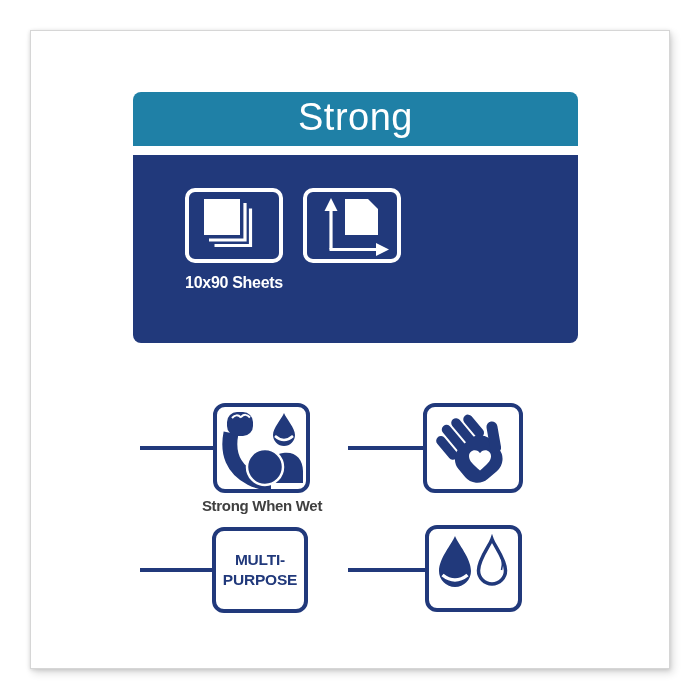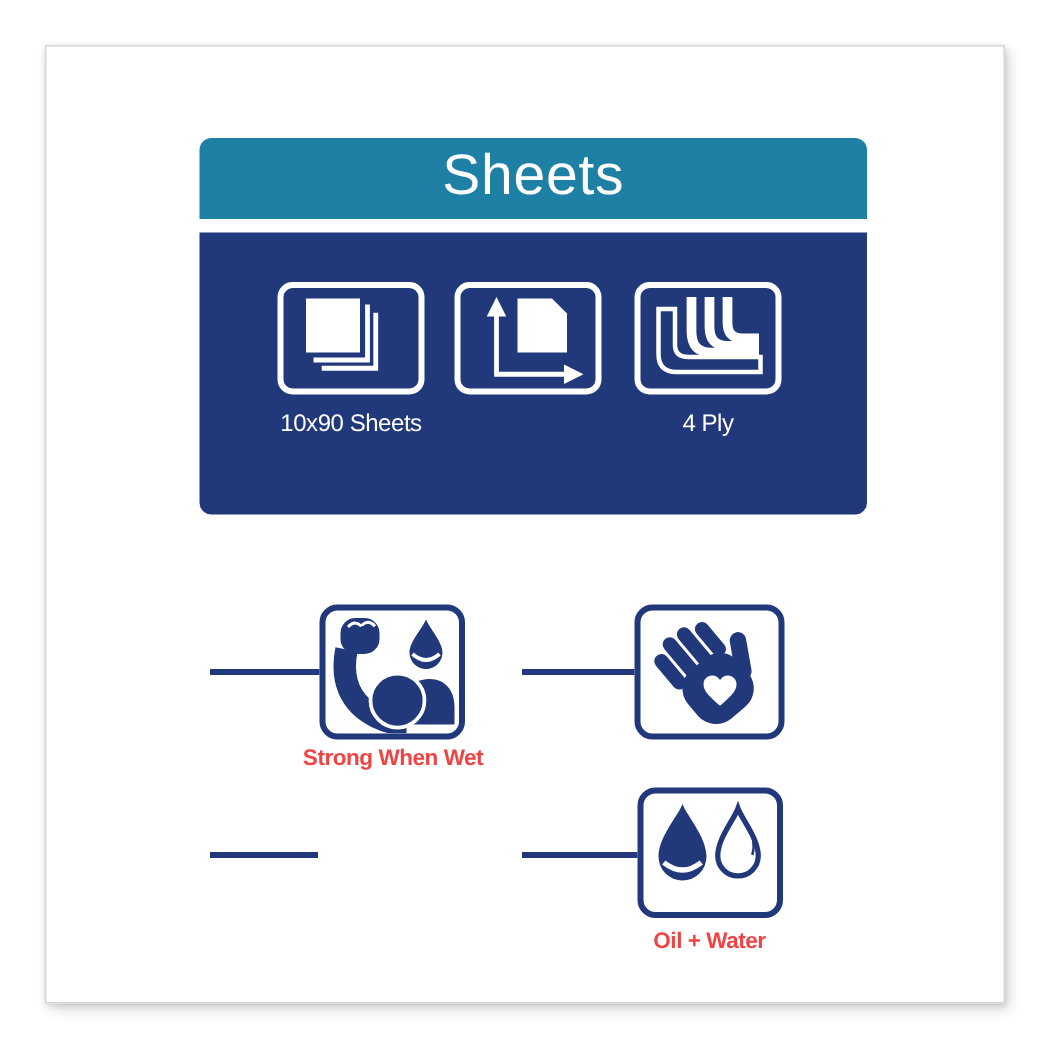--- a/index.html
+++ b/index.html
@@ -10,45 +10,45 @@
   
   .card-header{position:absolute;left:133px;top:92px;width:445px;height:54px;background:#1F80A6;
                border-radius:8px 8px 0 0;display:flex;align-items:center;justify-content:center;}
   .card-title{color:#ffffff;font-size:38px;font-weight:400;letter-spacing:.5px;padding-bottom:3px;}
   .card-body{position:absolute;left:133px;top:155px;width:445px;height:188px;background:#21397B;
              border-radius:0 0 8px 8px;}
   .spec-col{position:absolute;top:33px;width:150px;text-align:center;}
   .spec-col.c0{left:26px}.spec-col.c1{left:144px}.spec-col.c2{left:264px}
   .spec-box{width:98px;height:75px;margin:0 auto;border:4px solid #ffffff;border-radius:10px;
             box-sizing:border-box;display:flex;align-items:center;justify-content:center;overflow:hidden;}
-  .spec-label{margin-top:8px;color:#ffffff;font-weight:normal;font-size:16px;line-height:23px;letter-spacing:-.3px;}
+  .spec-label{margin-top:8px;color:#ffffff;font-weight:bold;font-size:16px;line-height:23px;letter-spacing:-.3px;}
   
   .hline{position:absolute;height:4px;background:#21397B;}
   .hl1{left:140px;top:446px;width:73px}.hl2{left:348px;top:446px;width:75px}
   .hl3{left:140px;top:568px;width:72px}.hl4{left:348px;top:568px;width:77px}
   .feat-box{position:absolute;background:#ffffff;border:4px solid #21397B;border-radius:12px;
             box-sizing:border-box;display:flex;align-items:center;justify-content:center;overflow:hidden;}
   .fb-strong{left:213px;top:403px;width:97px;height:90px}
   .fb-skin{left:423px;top:403px;width:100px;height:90px}
   .fb-multi{left:212px;top:527px;width:96px;height:86px}
   .fb-oil{left:425px;top:525px;width:97px;height:87px}
-  .feat-label{position:absolute;width:180px;text-align:center;color:#ef4444;font-weight:bold;
+  .feat-label{position:absolute;width:180px;text-align:center;color:#404040;font-weight:bold;
               font-size:15px;letter-spacing:-.3px;}
   .lb-strong{left:172px;top:497px}.lb-skin{left:383px;top:497px}.lb-oil{left:383px;top:619px}
   .multi-text{color:#21397B;font-weight:bold;font-size:15.5px;line-height:20px;text-align:center;letter-spacing:-.2px;}
   svg{display:block}
 </style>
 </head>
 <body>
 
 <div class="page">
   <div class="frame"></div>
 
   <div class="card-header">
-    <span class="card-title">Sheets</span>
+    <span class="card-title">Strong</span>
   </div>
 
   <div class="card-body">
 
     <div class="spec-col c0">
       <div class="spec-box">
         <svg width="90" height="67" viewBox="0 0 90 67">
           <rect x="15" y="7" width="36" height="36" fill="#ffffff"></rect>
           <path d="M56,11 V48 H20" fill="none" stroke="#ffffff" stroke-width="3.2"></path>
           <path d="M61.5,16.5 V53.5 H25.5" fill="none" stroke="#ffffff" stroke-width="3.2"></path>
@@ -66,33 +66,20 @@
           <line x1="24" y1="57.5" x2="24" y2="18" stroke="#ffffff" stroke-width="3.2"></line>
           <polygon points="24,6 17.5,19 30.5,19" fill="#ffffff"></polygon>
           <line x1="22.5" y1="57.5" x2="70" y2="57.5" stroke="#ffffff" stroke-width="3.2"></line>
           <polygon points="82,57.5 69,51 69,64" fill="#ffffff"></polygon>
         </svg>
       </div>
       <div class="spec-label">
       </div>
     </div>
 
-    <div class="spec-col c2">
-      <div class="spec-box">
-        <svg width="90" height="67" viewBox="0 0 90 67">
-          <path d="M12,14 H23 V38 Q23,46 32,46 H80 V56 H24 Q12,56 12,44 Z" fill="none" stroke="#ffffff" stroke-width="3"></path>
-          <path d="M34,6 V29 Q34,43 47,43 H79" fill="none" stroke="#ffffff" stroke-width="6.5"></path>
-          <path d="M46,6 V26 Q46,38.5 57.5,38.5 H79" fill="none" stroke="#ffffff" stroke-width="6.5"></path>
-          <path d="M58,6 V23 Q58,33.5 67.5,33.5 H79" fill="none" stroke="#ffffff" stroke-width="6.5"></path>
-        </svg>
-      </div>
-      <div class="spec-label">
-        <div>4 Ply</div>
-      </div>
-    </div>
   </div>
 
   <div class="hline hl1"></div>
   <div class="hline hl2"></div>
   <div class="hline hl3"></div>
   <div class="hline hl4"></div>
 
   <div class="feat-box fb-strong">
     <svg width="89" height="82" viewBox="0 0 89 82">
       <path d="M44,76 C44,60 52,48 66,46 C78,44 86,52 86,64 L86,76 Z" fill="#21397B"></path>
@@ -116,23 +103,28 @@
         <rect x="56.5" y="3" width="9.5" height="27" rx="4.7"></rect>
         <rect x="22" y="24" width="44" height="42" rx="16"></rect>
         <rect x="64" y="22" width="11" height="32" rx="5.5" transform="rotate(30 69.5 38)"></rect>
         <g transform="rotate(40 44 47)">
           <path d="M44,57 C37.5,51 33,47.5 33,42.6 C33,39.3 35.6,36.8 38.8,36.8 C41,36.8 43,38 44,39.8 C45,38 47,36.8 49.2,36.8 C52.4,36.8 55,39.3 55,42.6 C55,47.5 50.5,51 44,57 Z" fill="#ffffff"></path>
         </g>
       </g>
     </svg>
   </div>
 
+  <div class="feat-box fb-multi">
+    <div class="multi-text">
+      <div>MULTI-</div>
+      <div>PURPOSE</div>
+    </div>
+  </div>
 
   <div class="feat-box fb-oil">
     <svg width="89" height="79" viewBox="0 0 89 79">
       <path d="M26,7 C23,15 10,29 10,42 a16,16 0 0 0 32,0 C42,29 29,15 26,7 Z" fill="#21397B"></path>
       <path d="M13.5,46 q12.5,10 25,0" stroke="#ffffff" stroke-width="3.5" fill="none"></path>
       <path d="M63,10 C60.5,17 49.5,30 49.5,41.5 a13.5,13.5 0 0 0 27,0 C76.5,30 65.5,17 63,10 Z" fill="none" stroke="#21397B" stroke-width="3.5"></path>
       <path d="M69,21 q6.5,11 3.5,20" stroke="#21397B" stroke-width="1.6" fill="none"></path>
     </svg>
   </div>
-  <div class="feat-label lb-oil">Oil + Water</div>
 </div>
 
 </body></html>

